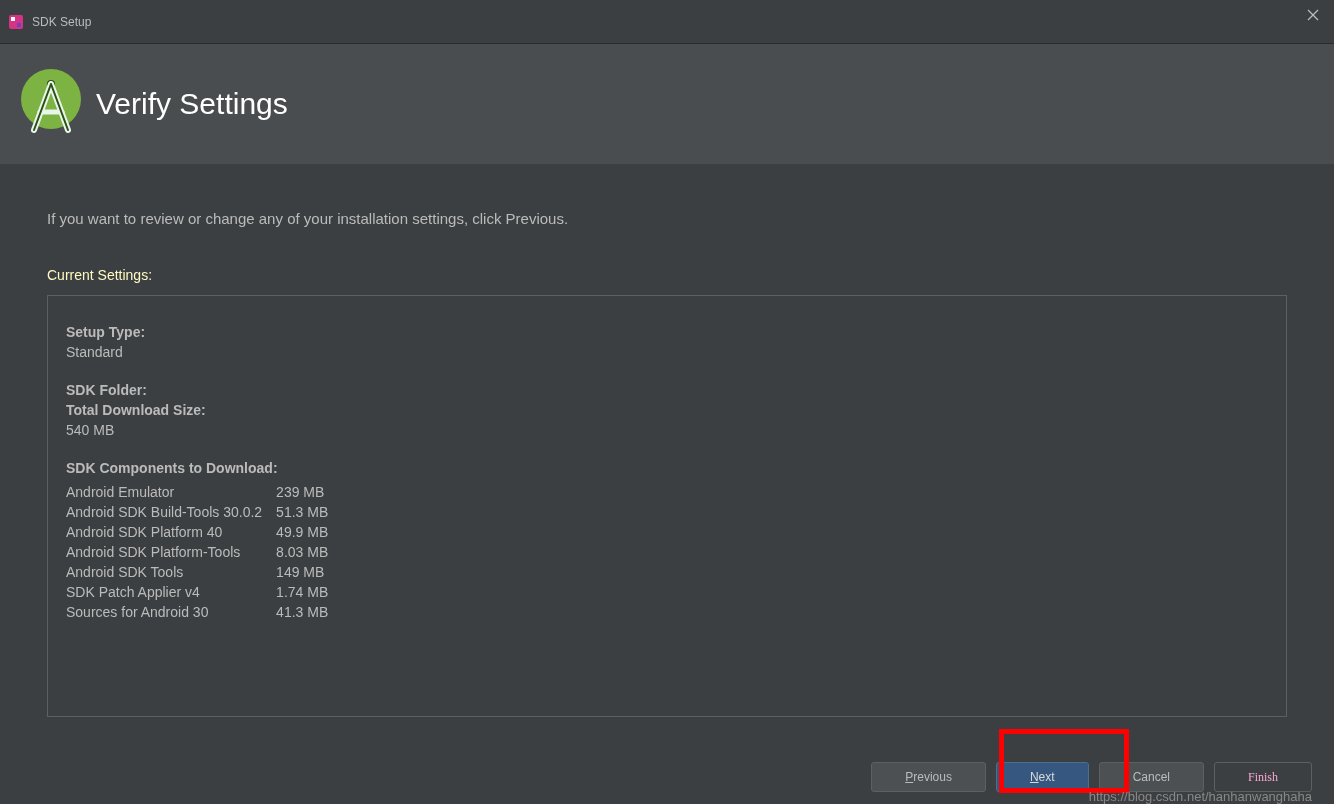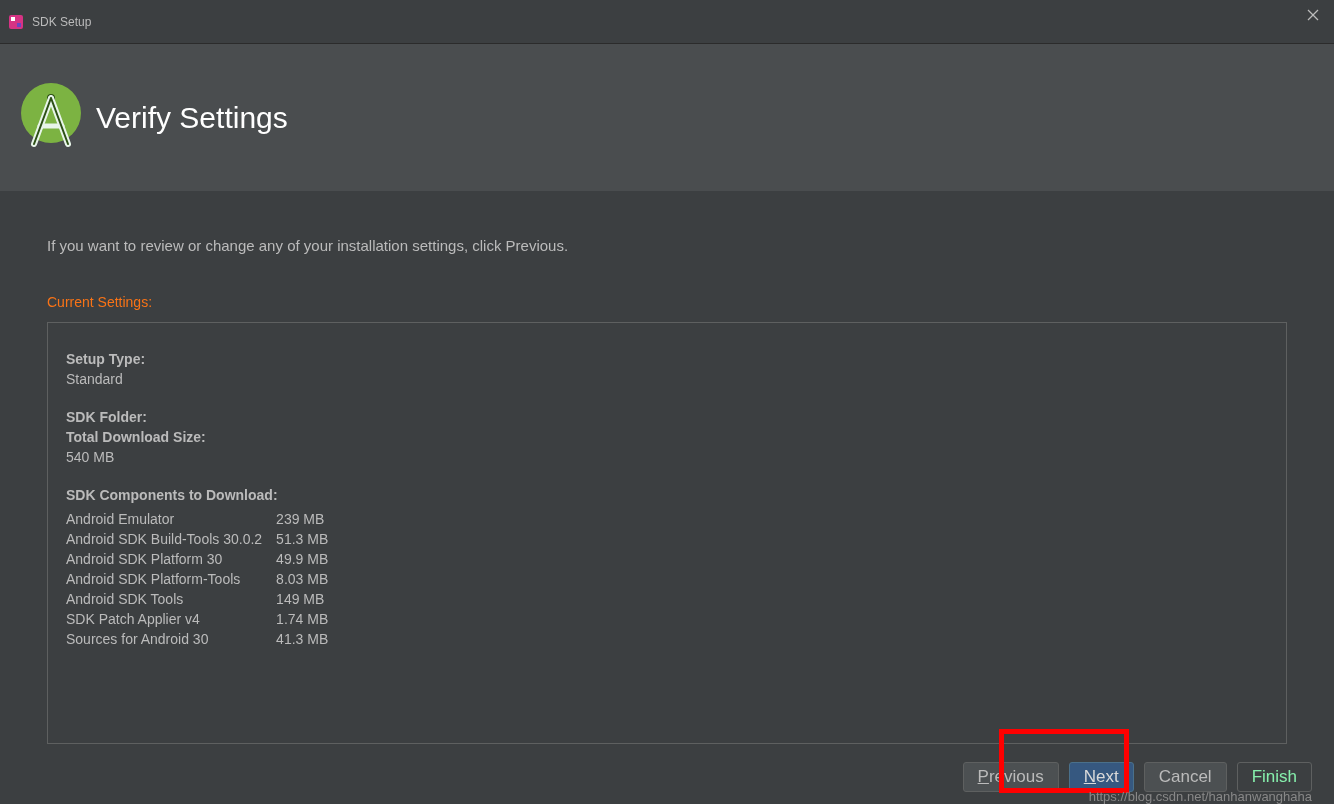--- a/index.html
+++ b/index.html
@@ -39,21 +39,21 @@
       top: 6px;
       width: 18px;
       height: 18px;
       display: flex;
       align-items: center;
       justify-content: center;
       cursor: pointer;
       color: #bbbbbb;
     }
     .header-band {
-      height: 147px;
+      height: 120px;
       background: #4a4d4f;
       display: flex;
       align-items: center;
       padding-left: 20px;
     }
     .header-icon {
       width: 62px;
       height: 72px;
       margin-right: 14px;
       position: relative;
@@ -67,21 +67,21 @@
       padding: 46px 47px 0 47px;
       color: #bbbbbb;
     }
     .intro-text {
       font-size: 15px;
       color: #bbbbbb;
       margin-bottom: 40px;
     }
     .current-settings-label {
       font-size: 14px;
-      color: #f97316;
+      color: #fef9c3;
       margin-bottom: 12px;
     }
     .settings-box {
       border: 1px solid #5e6060;
       padding: 28px 18px 20px 18px;
       min-height: 422px;
     }
     .field-label {
       font-weight: bold;
       color: #bbbbbb;
@@ -108,41 +108,42 @@
     .footer {
       position: absolute;
       bottom: 12px;
       right: 22px;
       display: flex;
       gap: 10px;
       align-items: center;
     }
     .btn {
       height: 30px;
-      padding: 0 14px;
-      font-size: 17px;
+      padding: 0 33px;
+      font-size: 12px;
       border: 1px solid #5e6060;
       background: #4c5052;
       color: #bbbbbb;
       cursor: pointer;
       border-radius: 3px;
       display: flex;
       align-items: center;
       justify-content: flex-end;
     }
     .btn-primary {
       background: #365880;
       border: 1px solid #4a708b;
       color: #d9d9d9;
     }
     .btn-disabled {
-      color: #86efac;
+      color: #f9a8d4;
       border: 1px solid #5e6060;
       background: transparent;
       cursor: default;
+      font-family: Liberation Serif, serif;
     }
     .mnemonic {
       text-decoration: underline;
     }
     .highlight-box {
       position: absolute;
       border: 5px solid #ff0000;
       pointer-events: none;
     }
     .watermark {
@@ -204,21 +205,21 @@
       <tbody id="components-body">
           <tr>
             <td>Android Emulator</td>
             <td>239 MB</td>
           </tr>
           <tr>
             <td>Android SDK Build-Tools 30.0.2</td>
             <td>51.3 MB</td>
           </tr>
           <tr>
-            <td>Android SDK Platform 30</td>
+            <td>Android SDK Platform 40</td>
             <td>49.9 MB</td>
           </tr>
           <tr>
             <td>Android SDK Platform-Tools</td>
             <td>8.03 MB</td>
           </tr>
           <tr>
             <td>Android SDK Tools</td>
             <td>149 MB</td>
           </tr>

